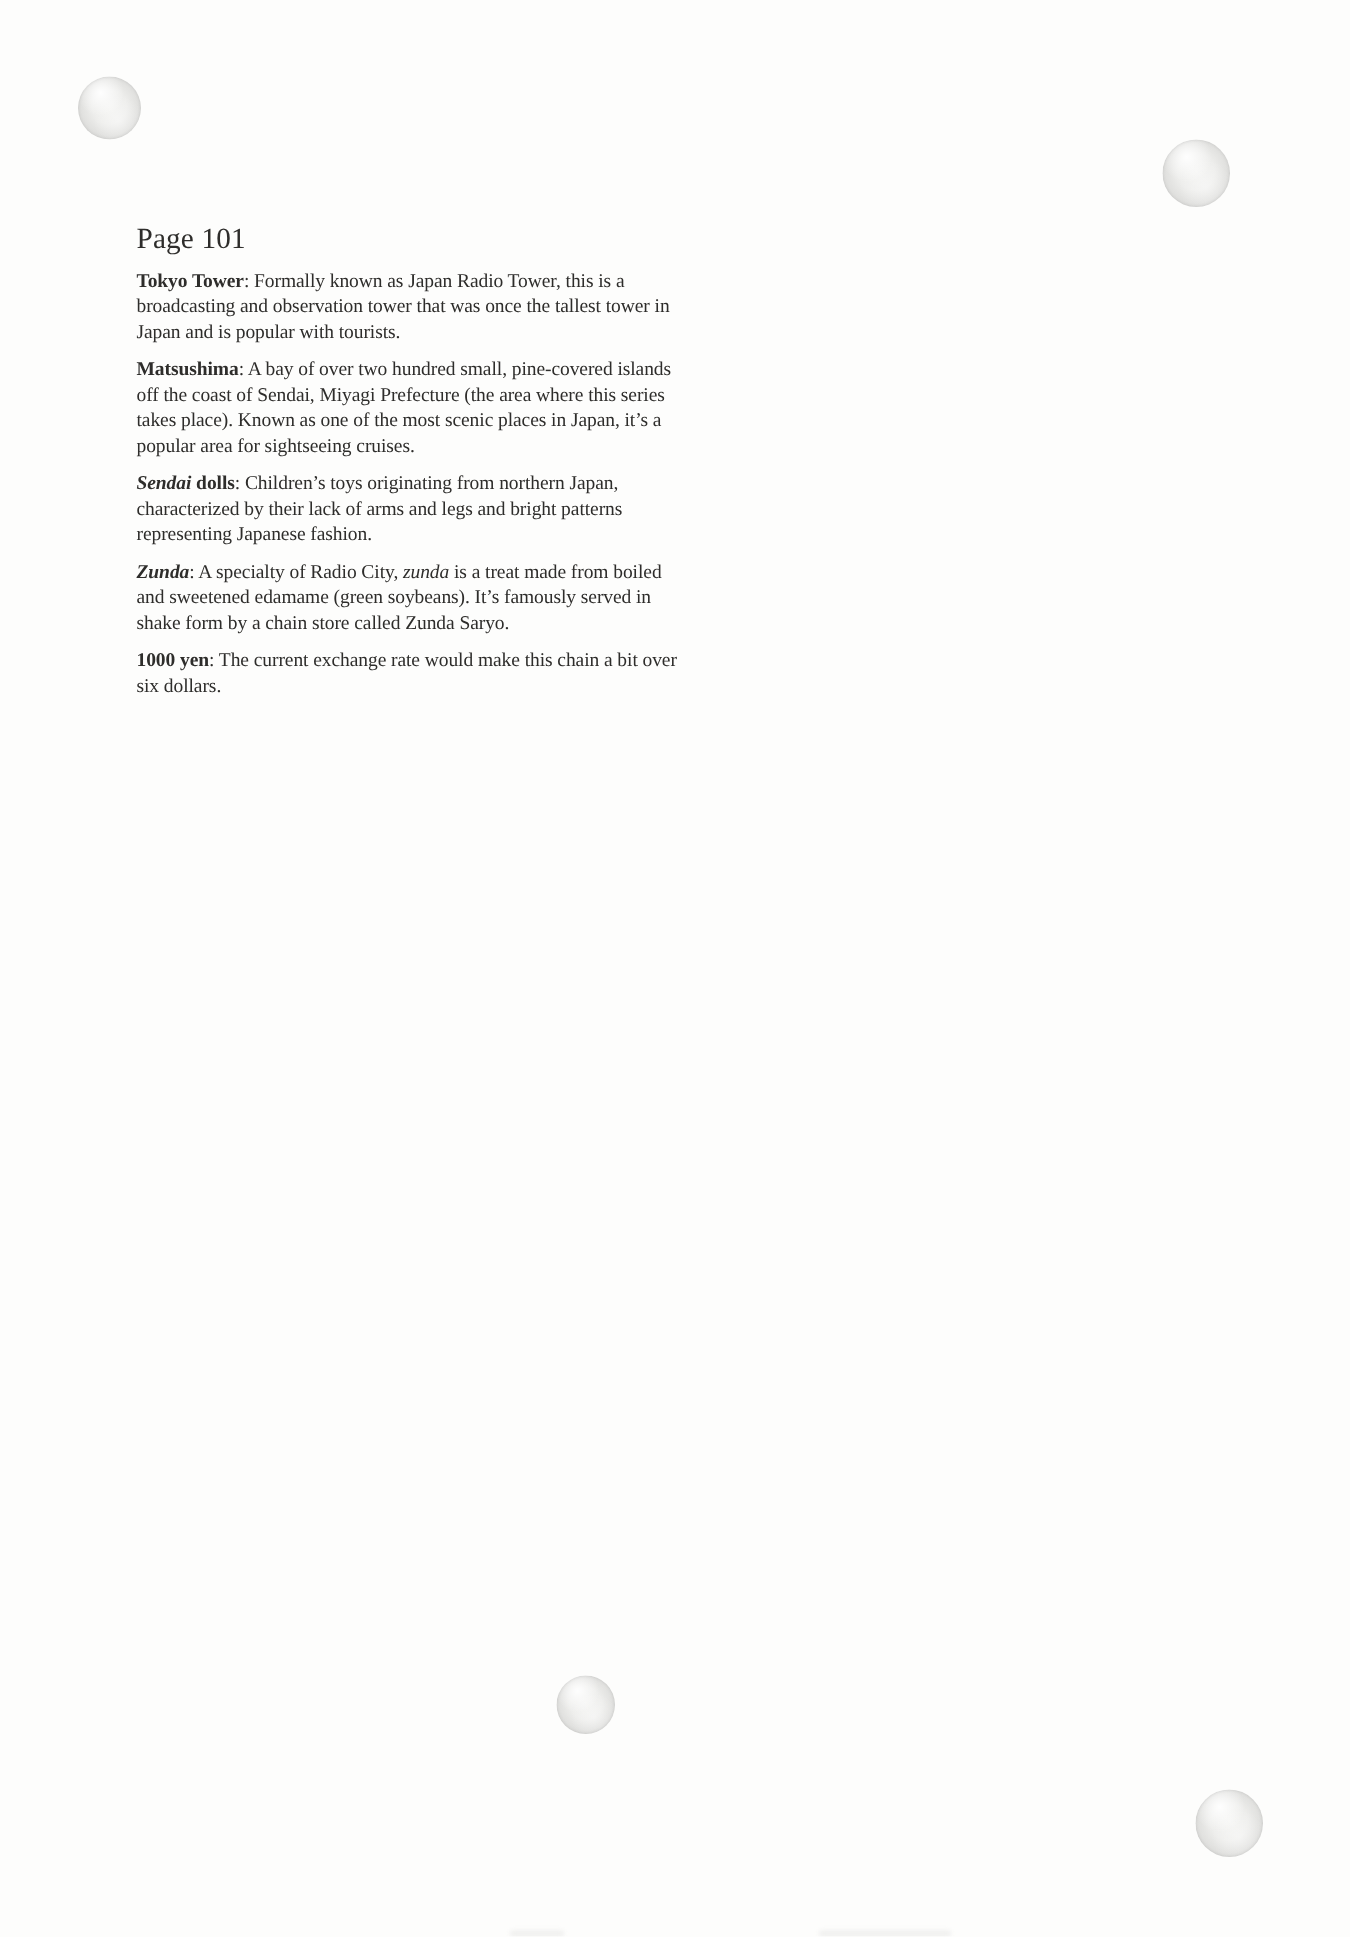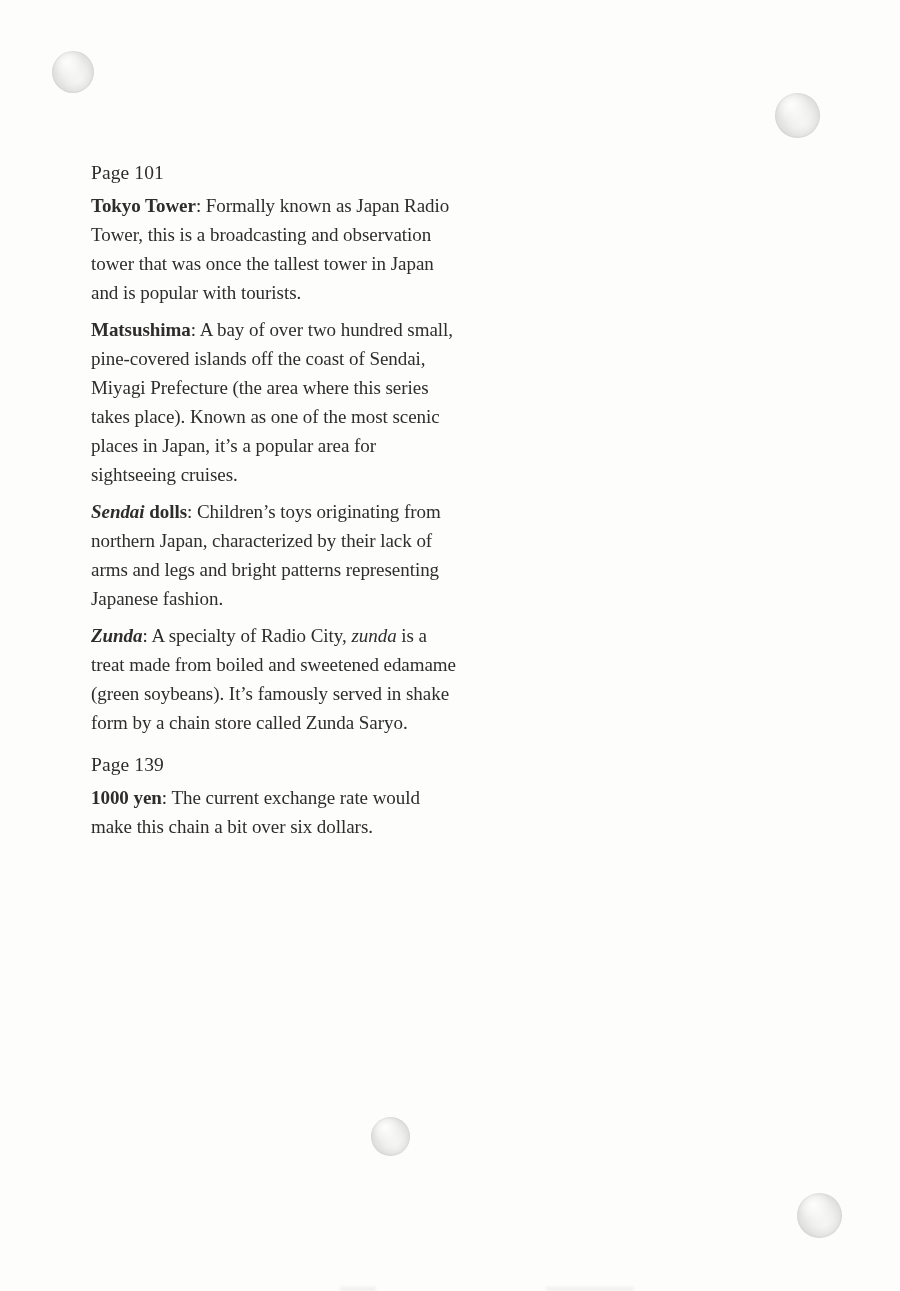--- a/index.html
+++ b/index.html
@@ -11,35 +11,35 @@
     color: #2e2d2b;
     overflow: hidden;
   }
   .page {
     position: absolute;
     inset: 0;
   }
   .content {
     position: absolute;
     left: 91px;
-    top: 161px;
+    top: 148px;
     width: 366px;
     text-align: left;
   }
   .content h2 {
     font-size: 19.5px;
     font-weight: 400;
     line-height: 23px;
     margin: 16px 0 7px 0;
     letter-spacing: 0.1px;
   }
   .content h2:first-child { margin-top: 0; }
   .content p {
-    font-size: 19px;
-    line-height: 29px;
+    font-size: 13px;
+    line-height: 17px;
     margin: 0 0 8px 0;
     letter-spacing: -0.05px;
   }
   .content p span.b { font-weight: 700; }
   .content p span.i { font-style: italic; }
 
   
   .bubble {
     position: absolute;
     border-radius: 50%;
@@ -71,21 +71,20 @@
 
   <div class="bubble b1"></div>
   <div class="bubble b2"></div>
 
   <main class="content" id="notes-root">
       <h2>Page 101</h2>
       <p><span class="b">Tokyo Tower</span><span>: Formally known as Japan Radio Tower, this is a broadcasting and observation tower that was once the tallest tower in Japan and is popular with tourists.</span></p>
       <p><span class="b">Matsushima</span><span>: A bay of over two hundred small, pine-covered islands off the coast of Sendai, Miyagi Prefecture (the area where this series takes place). Known as one of the most scenic places in Japan, it’s a popular area for sightseeing cruises.</span></p>
       <p><span class="b i">Sendai</span><span class="b"> dolls</span><span>: Children’s toys originating from northern Japan, characterized by their lack of arms and legs and bright patterns representing Japanese fashion.</span></p>
       <p><span class="b i">Zunda</span><span>: A specialty of Radio City, </span><span class="i">zunda</span><span> is a treat made from boiled and sweetened edamame (green soybeans). It’s famously served in shake form by a chain store called Zunda Saryo.</span></p>
-      <h2>Page 139</h2>
       <p><span class="b">1000 yen</span><span>: The current exchange rate would make this chain a bit over six dollars.</span></p>
     </main>
 
   <div class="bubble b3"></div>
   <div class="bubble b4"></div>
 
   <div class="edge-artifact a1"></div>
   <div class="edge-artifact a2"></div>
 
 </div>

